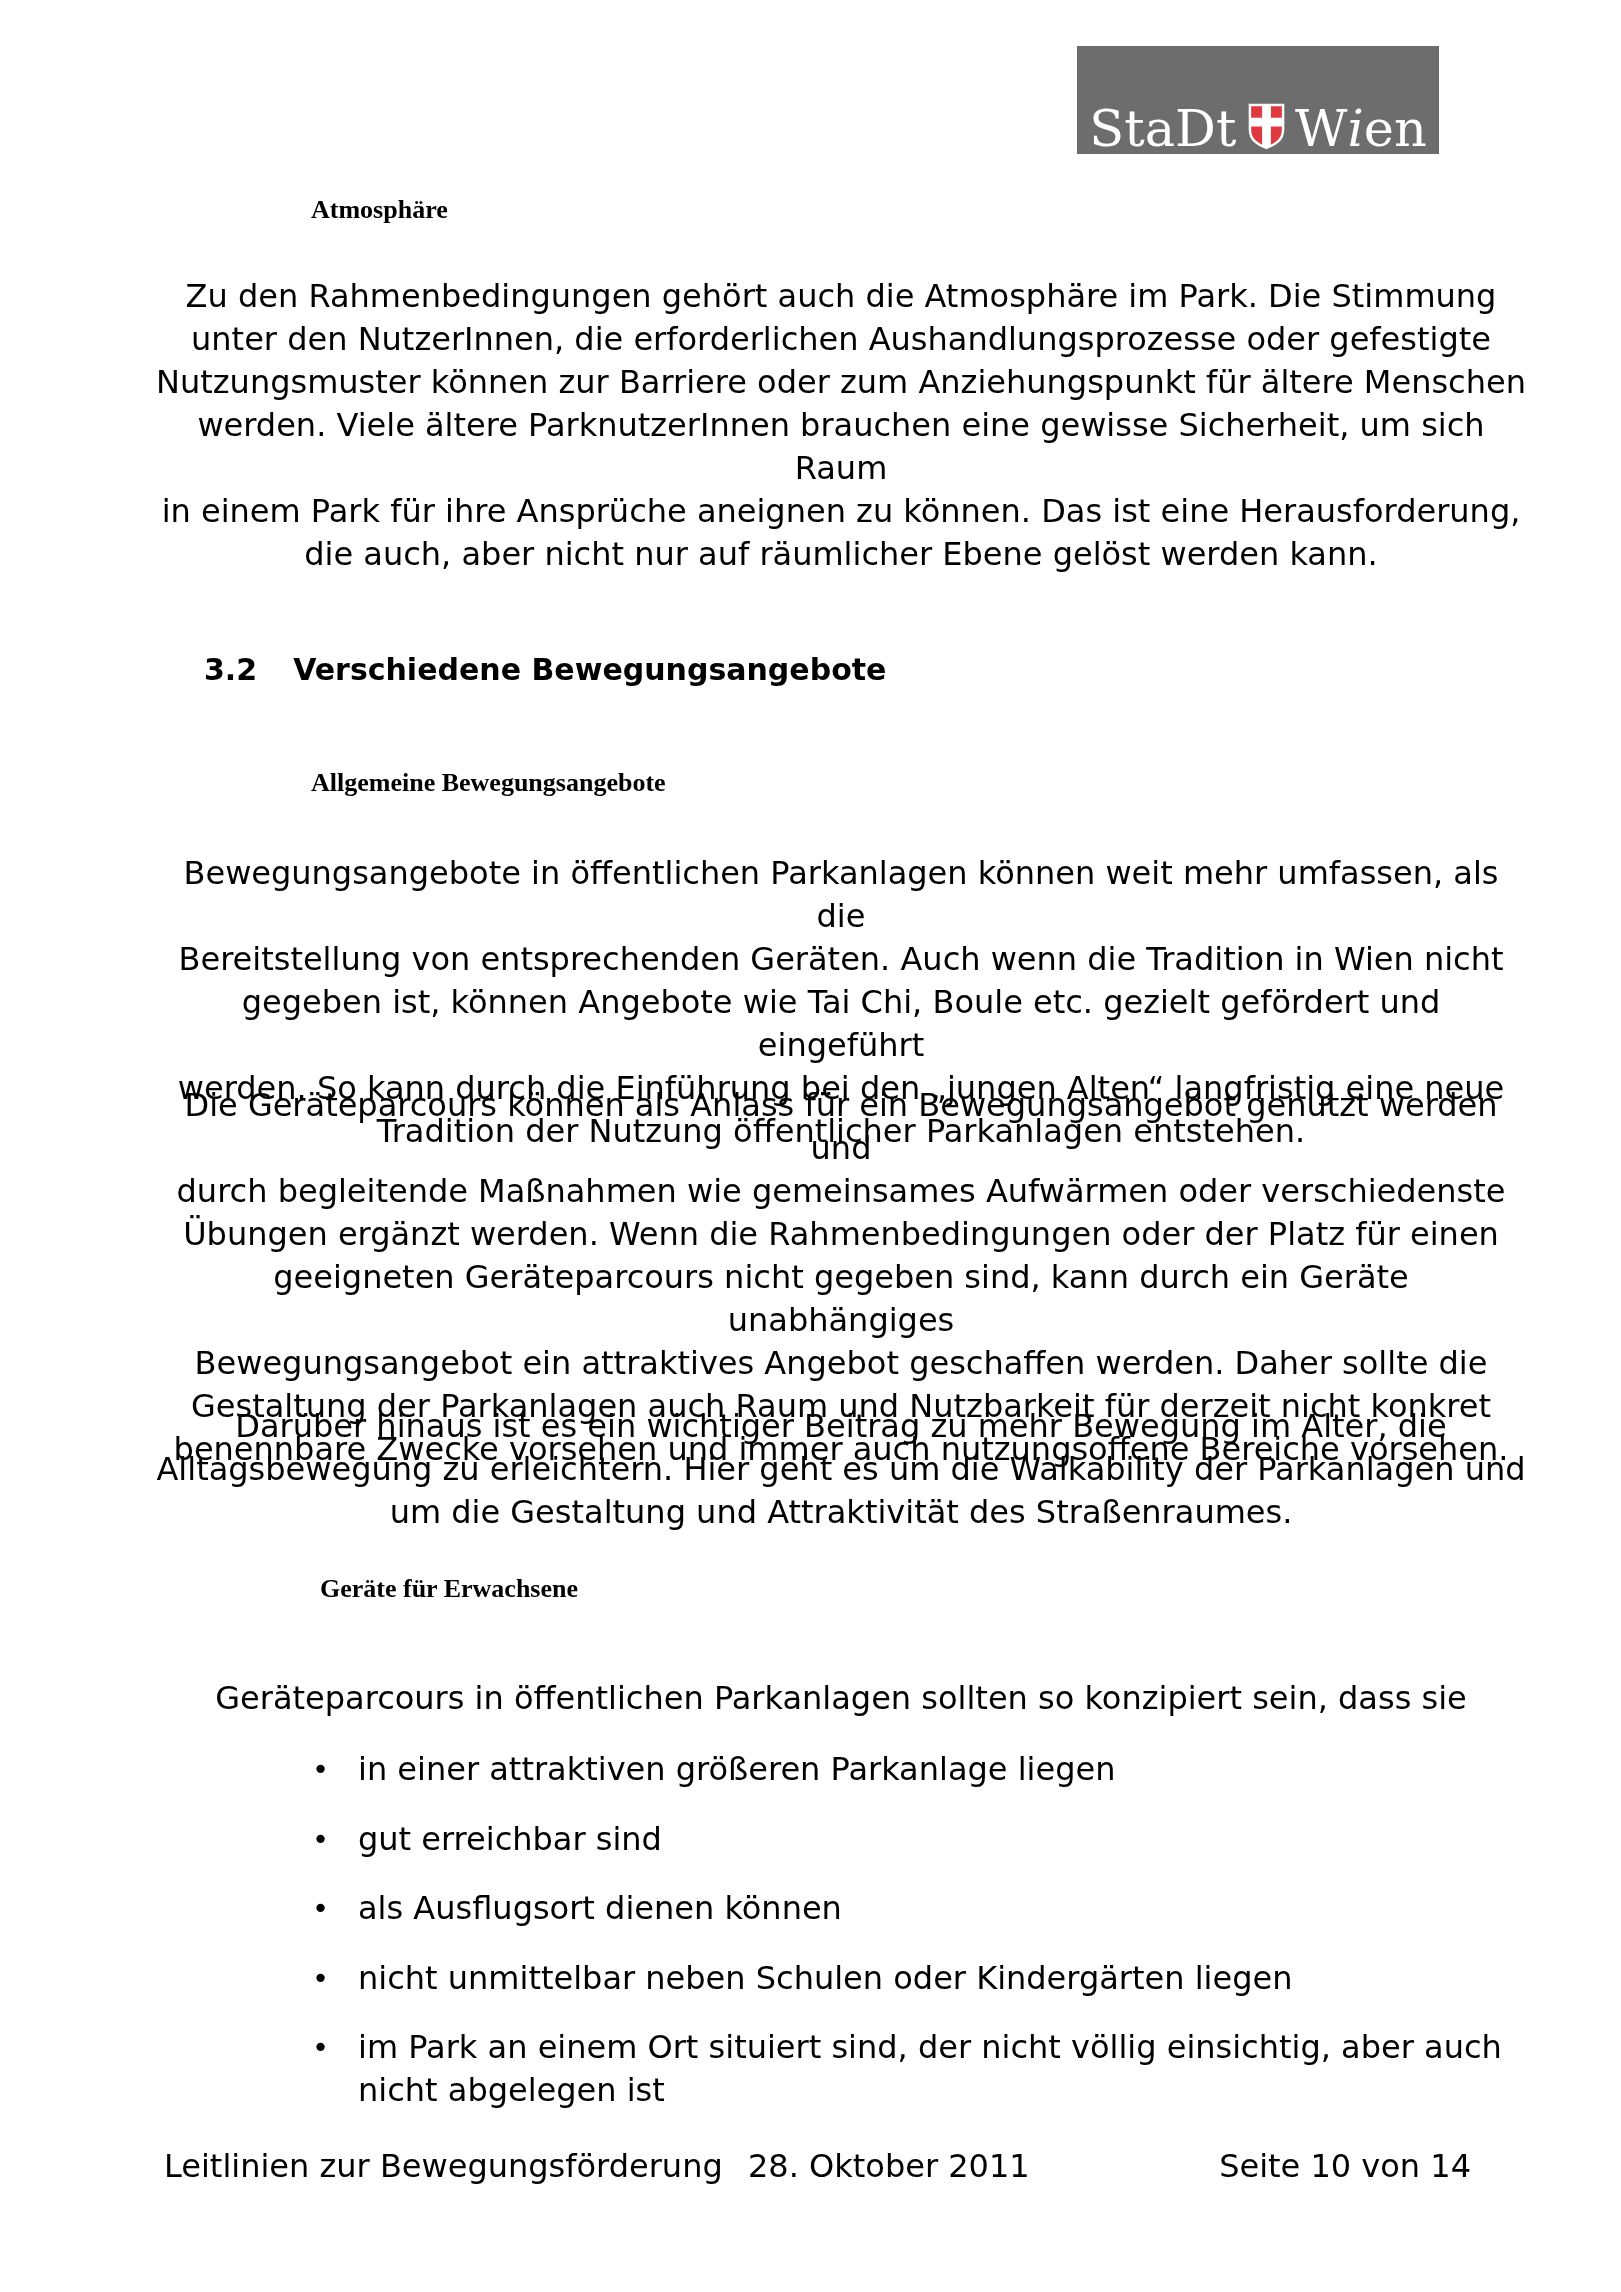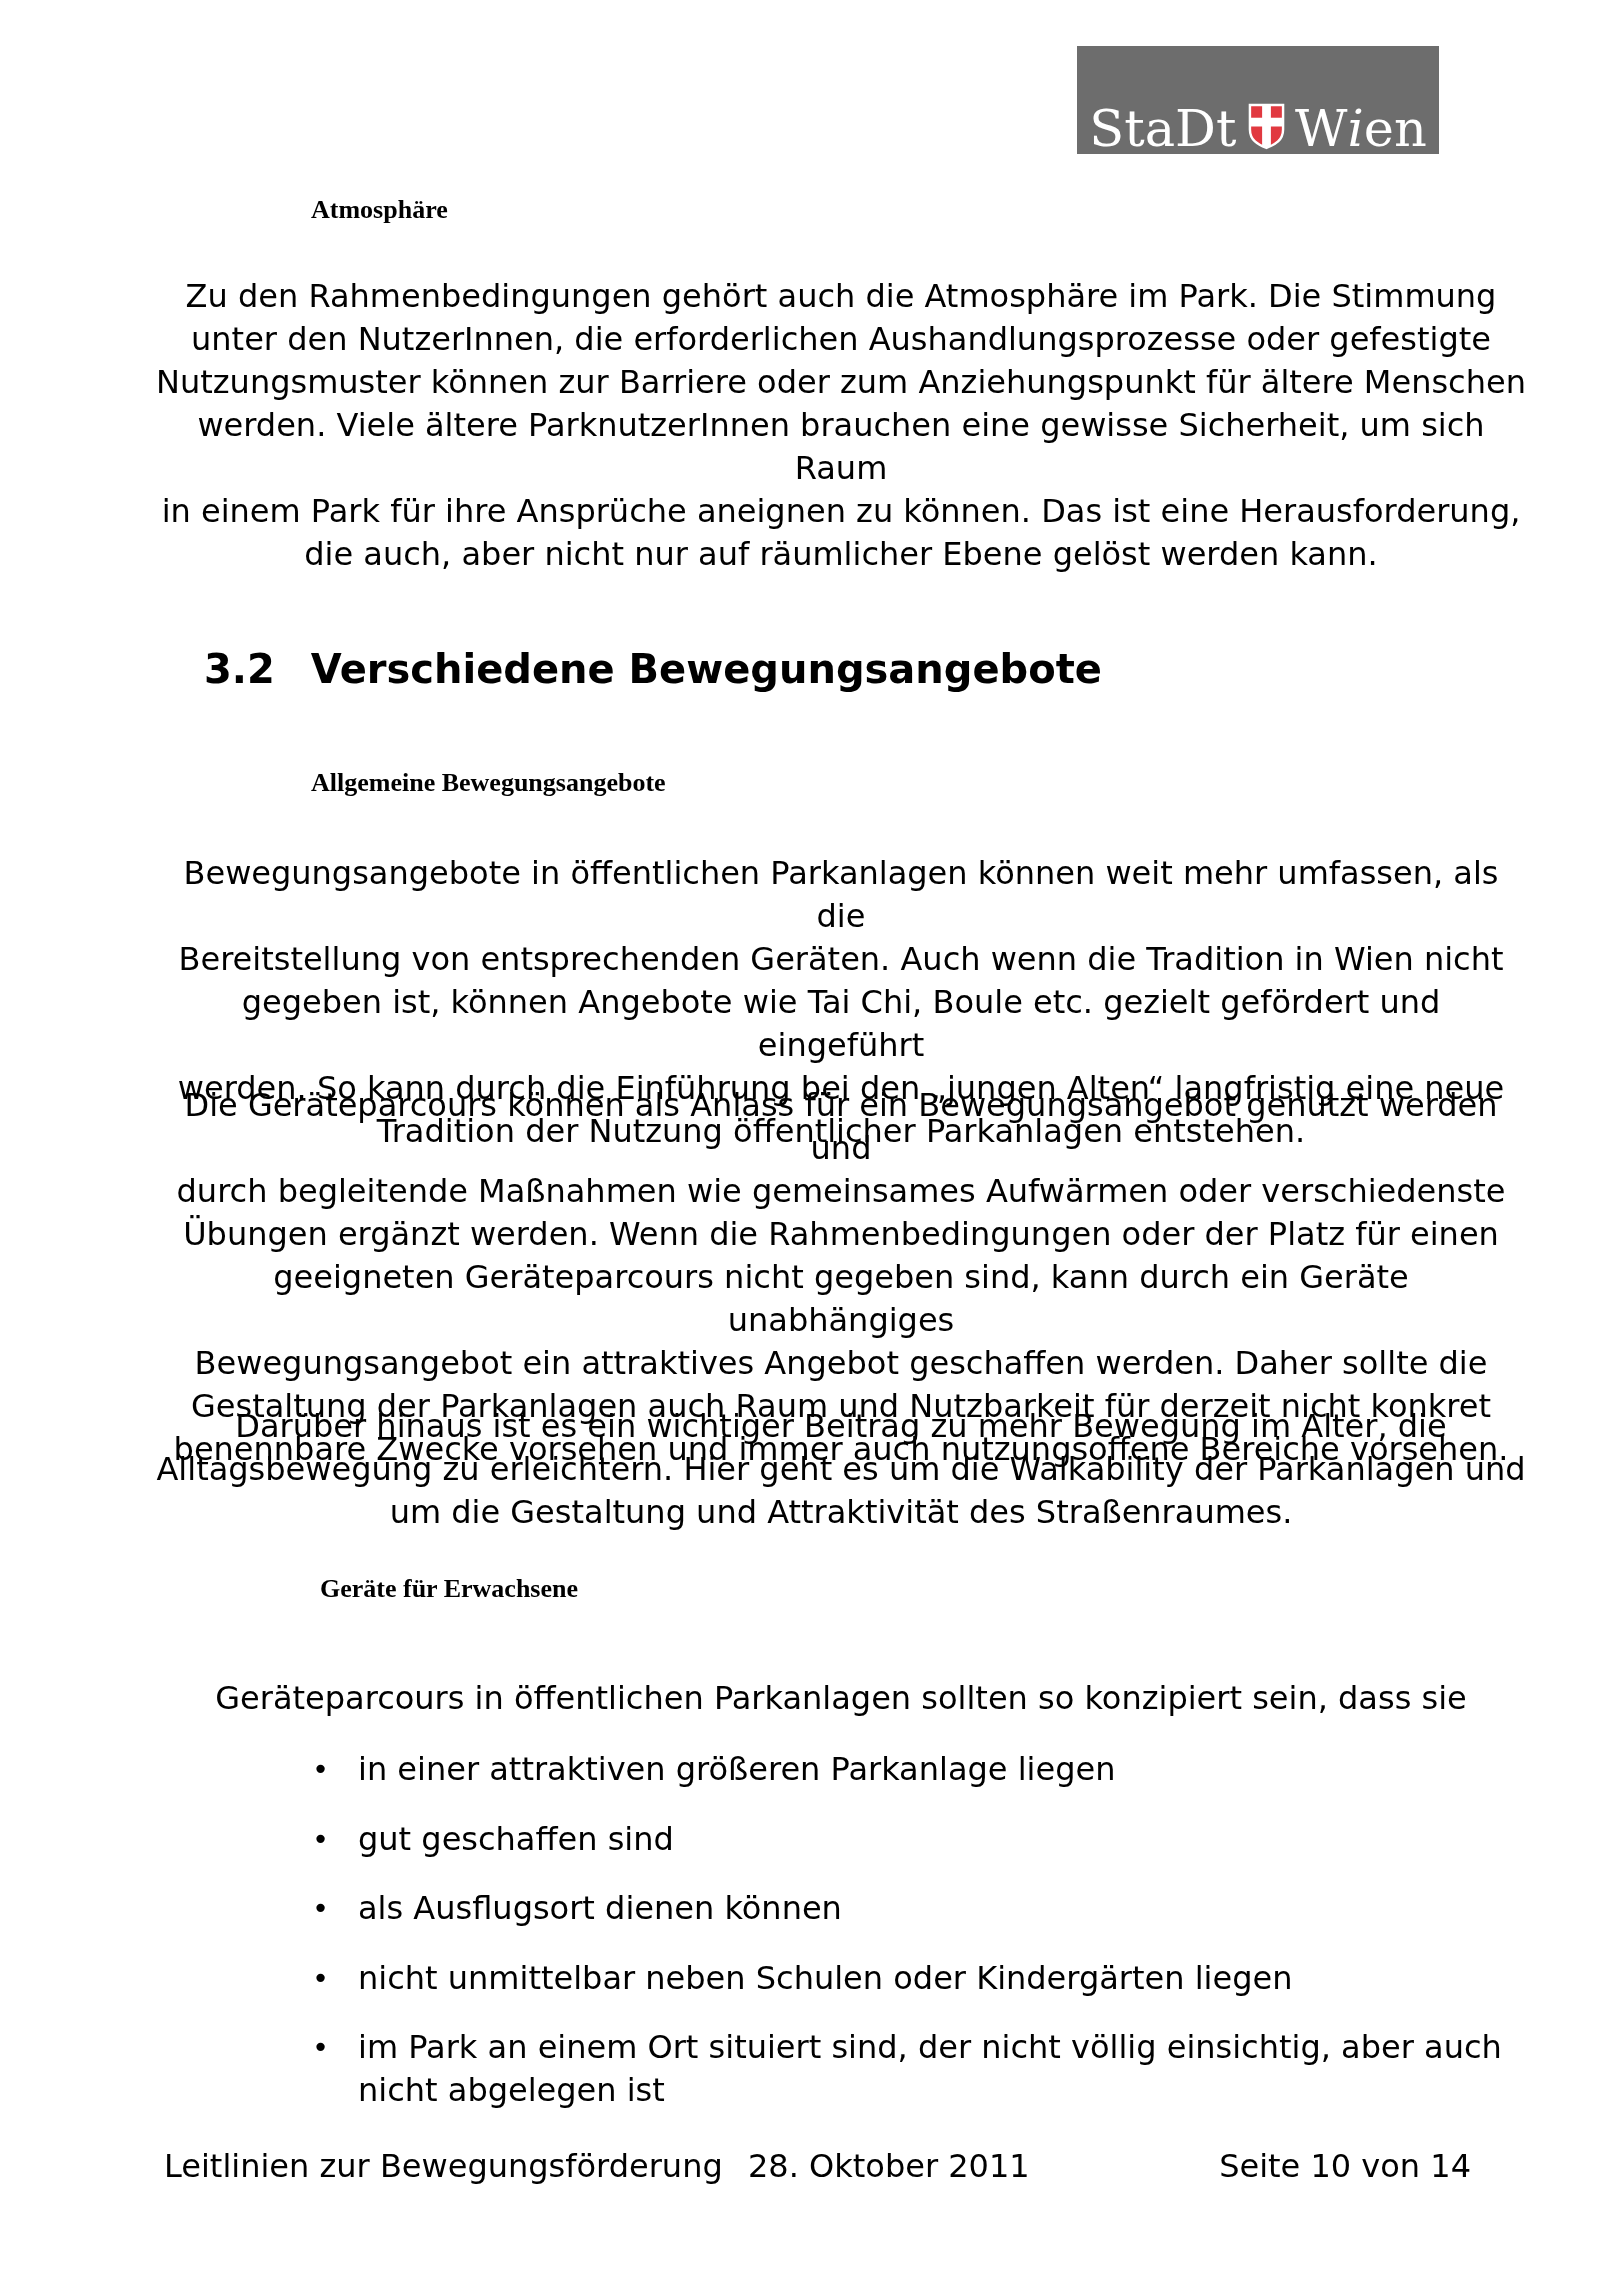--- a/index.html
+++ b/index.html
@@ -49,21 +49,21 @@
     font-family: Liberation Serif, serif;
   }
   #h-atmos  { top: 189px; }
   #h-allg   { top: 762px; }
   #h-ger    { top: 1568px; margin-left: 9px; }
 
   .h2 {
     position: absolute;
     left: 204px;
     top: 642px;
-    font-size: 40px;
+    font-size: 30px;
     font-weight: bold;
     line-height: 55px;
     display: flex;
     white-space: nowrap;
   }
   .h2 .sec-num { margin-right: 36px; }
 
   
   .para {
     position: absolute;
@@ -179,21 +179,21 @@
 
   <div class="para" id="p5">Geräteparcours in öffentlichen Parkanlagen sollten so konzipiert sein, dass sie</div>
 
   <ul class="bullets">
     <li>
       <span class="marker">•</span>
       <span class="li-text">in einer attraktiven größeren Parkanlage liegen</span>
     </li>
     <li>
       <span class="marker">•</span>
-      <span class="li-text">gut geschaffen sind</span>
+      <span class="li-text">gut erreichbar sind</span>
     </li>
     <li>
       <span class="marker">•</span>
       <span class="li-text">als Ausflugsort dienen können</span>
     </li>
     <li>
       <span class="marker">•</span>
       <span class="li-text">nicht unmittelbar neben Schulen oder Kindergärten liegen</span>
     </li>
     <li>

